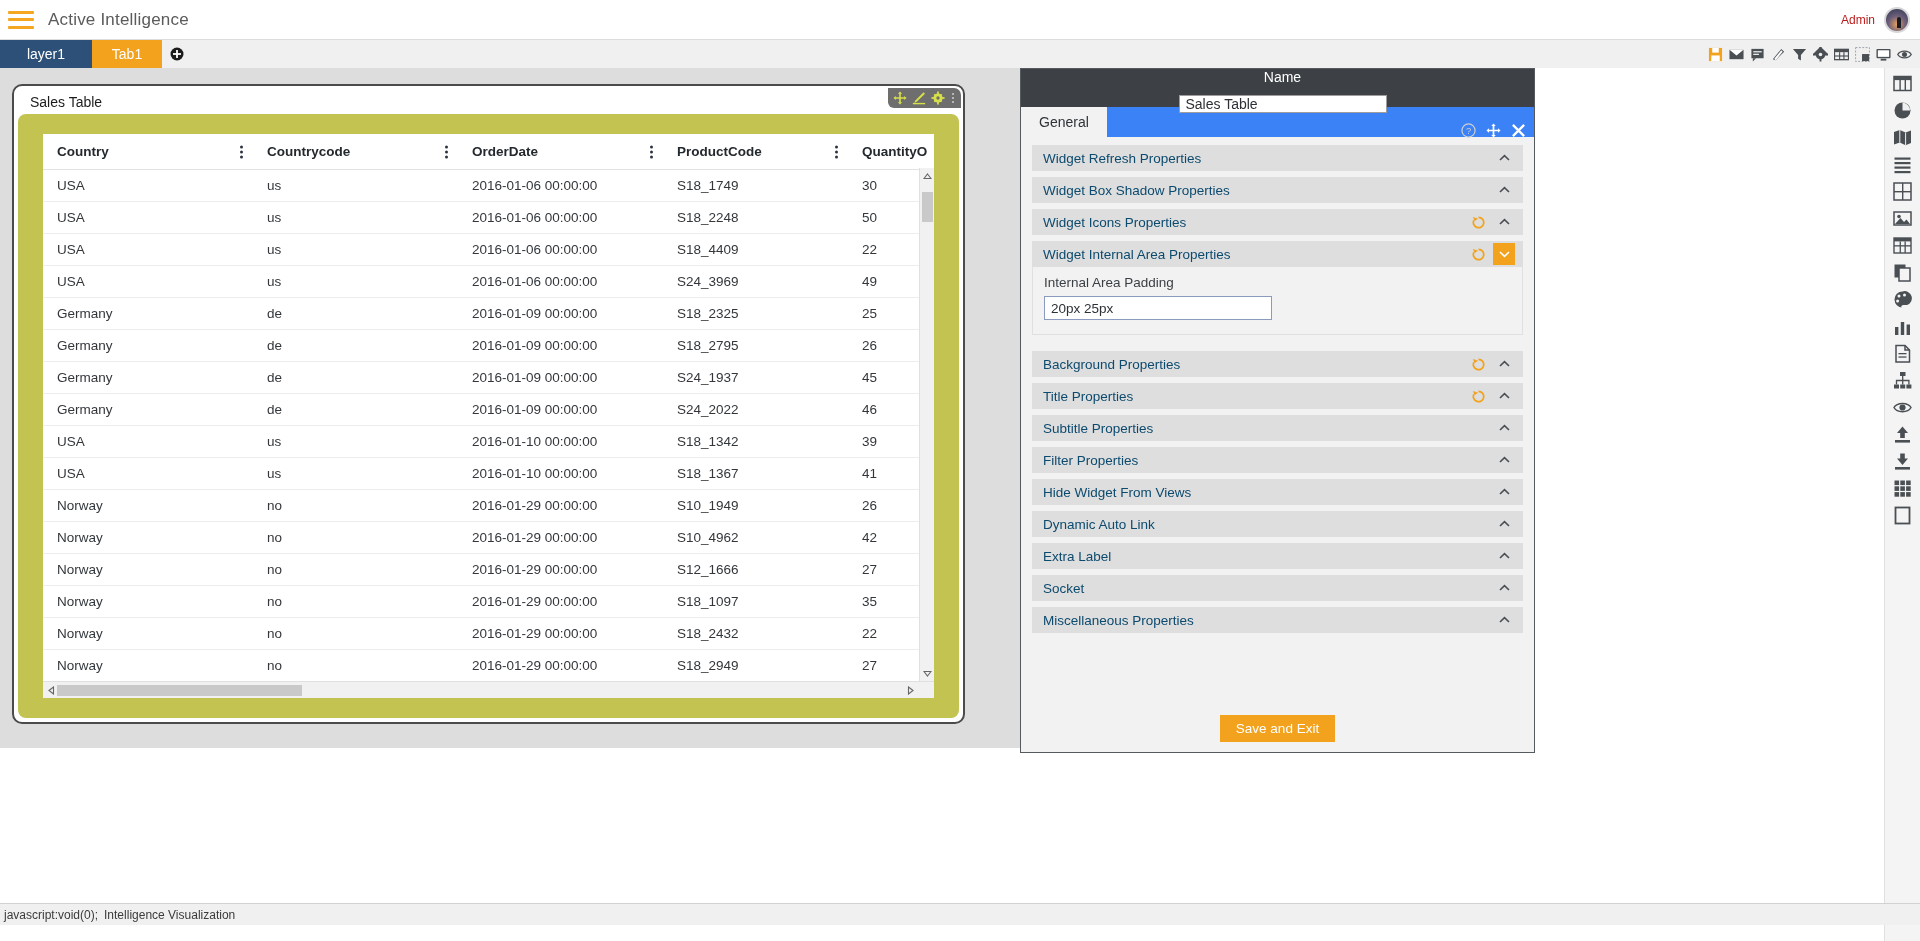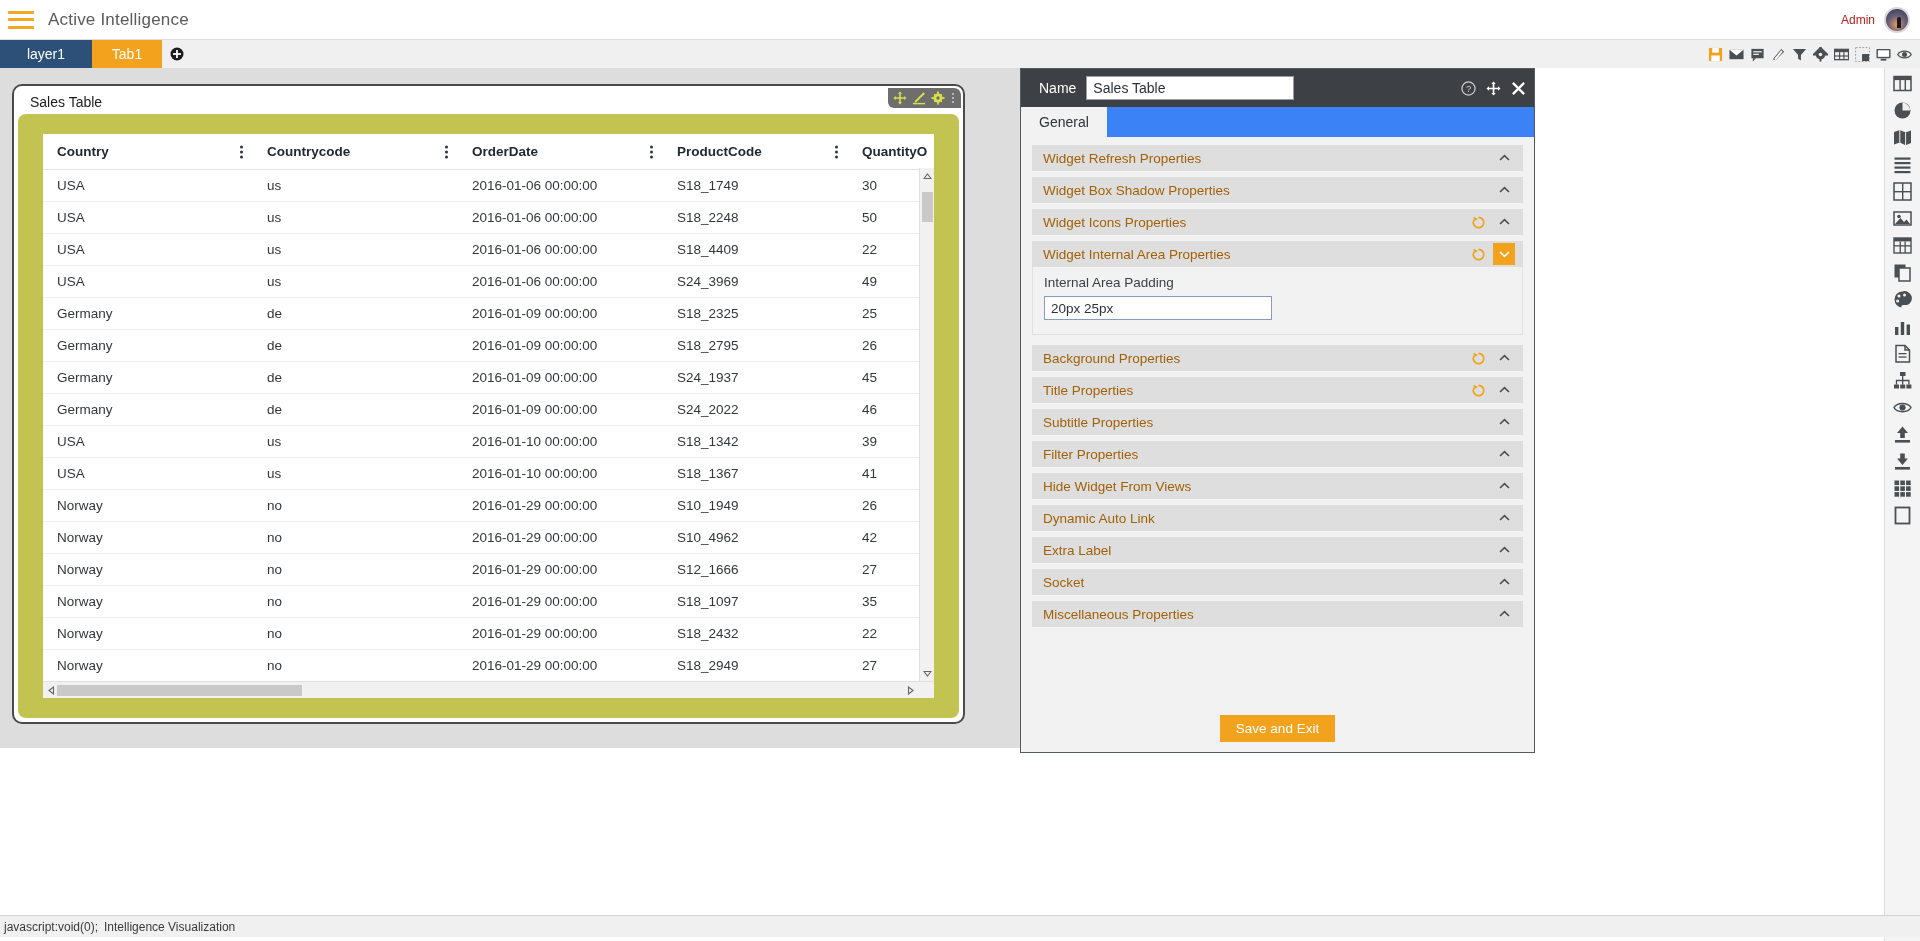--- a/index.html
+++ b/index.html
@@ -108,50 +108,50 @@
     display: flex; align-items: center; justify-content: center; }
   .hscroll .arr.l { left: 0; } .hscroll .arr.r { right: 16px; }
 
   
   .panel {
     position: absolute; left: 1020px; top: 68px; width: 515px; height: 685px;
     background: #f2f2f2; border: 1px solid #555a5f;
   }
   .panel-head {
     height: 38px; background: #3d4045; display: flex; align-items: center;
-    padding: 0 8px 0 18px; gap: 10px;
+    padding: 0 8px 0 18px; gap: 10px; flex-direction: column;
   }
   .panel-head .lbl { color: #ffffff; font-size: 14px; }
   .panel-head input.nm {
     width: 208px; height: 24px; font-size: 14px; padding: 0 6px;
     border: 1px solid #9d9d9d; background: #ffffff; color: #2d3136;
     font-family: "Liberation Sans", sans-serif; outline: none;
   }
   .panel-head .hicons { margin-left: auto; display: flex; align-items: center; gap: 10px; }
   .hic { width: 15px; height: 15px; display: block; cursor: pointer; }
 
   .tabs-row { height: 30px; background: #3b82f6; display: flex; align-items: stretch; }
   .ptab { padding: 0 18px; display: flex; align-items: center; font-size: 14px;
     color: #2e3338; background: #f2f2f2; cursor: pointer; }
 
   .acc-list { padding: 8px 11px 0 11px; }
   .acc {
     height: 26px; background: #dedede; display: flex; align-items: center;
     padding: 0 8px 0 11px; margin-bottom: 6px; cursor: pointer;
   }
-  .acc .t { font-size: 13.5px; color: #a16207; }
+  .acc .t { font-size: 13.5px; color: #0c4a6e; }
   .acc .r { margin-left: auto; display: flex; align-items: center; gap: 8px; }
   .refresh-ic { width: 13px; height: 13px; display: block; cursor: pointer; }
   .chev {
     width: 22px; height: 22px; display: flex; align-items: center; justify-content: center;
     cursor: pointer;
   }
   .chev.open { background: #f2a21c; }
   .acc-body { background: #f2f2f2; border: 1px solid #e0e0e0; border-top: none;
-    margin: -6px 0 10px 0; padding: 8px 21px 14px 11px; }
+    margin: -6px 0 16px 0; padding: 8px 21px 14px 11px; }
   .acc-body .flabel { font-size: 13.5px; color: #3a3f44; margin-bottom: 6px; }
   .acc-body input.fin {
     width: 228px; height: 24px; font-size: 13.5px; padding: 0 6px;
     border: 1px solid #8a9bbf; background: #ffffff; color: #2d3136;
     font-family: "Liberation Sans", sans-serif; outline: none;
   }
 
   .save-wrap { position: absolute; left: 0; right: 0; bottom: 10px; display: flex; justify-content: center; }
   .save-btn {
     background: #f2a21c; color: #ffffff; border: none; font-size: 13.5px;
@@ -161,21 +161,21 @@
   
   .rail {
     position: absolute; right: 0; top: 68px; width: 36px; height: 873px;
     background: #f4f4f4; border-left: 1px solid #e0e0e0;
     display: flex; flex-direction: column; align-items: center; padding-top: 6px; gap: 8px;
   }
   .rail-ic { width: 19px; height: 19px; display: block; cursor: pointer; }
 
   
   .statusbar {
-    position: absolute; left: 0; bottom: 4px; width: 1920px; height: 22px;
+    position: absolute; left: 0; bottom: 16px; width: 1920px; height: 22px;
     background: #f0f0f0; border-top: 1px solid #d2d2d2;
     display: flex; align-items: center; gap: 6px; padding-left: 4px;
   }
   .statusbar .s1 { font-size: 12px; color: #3b3b3b; }
   .statusbar .s2 { font-size: 12px; color: #3b3b3b; }
 
   .gapfill { position: absolute; left: 0; top: 748px; width: 1884px; height: 171px; background: #ffffff; }
 </style>
 </head>
 <body>

